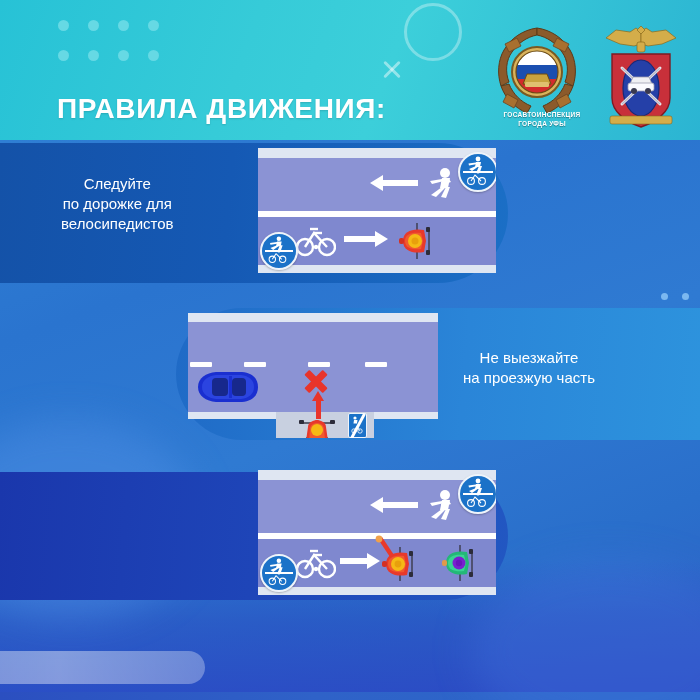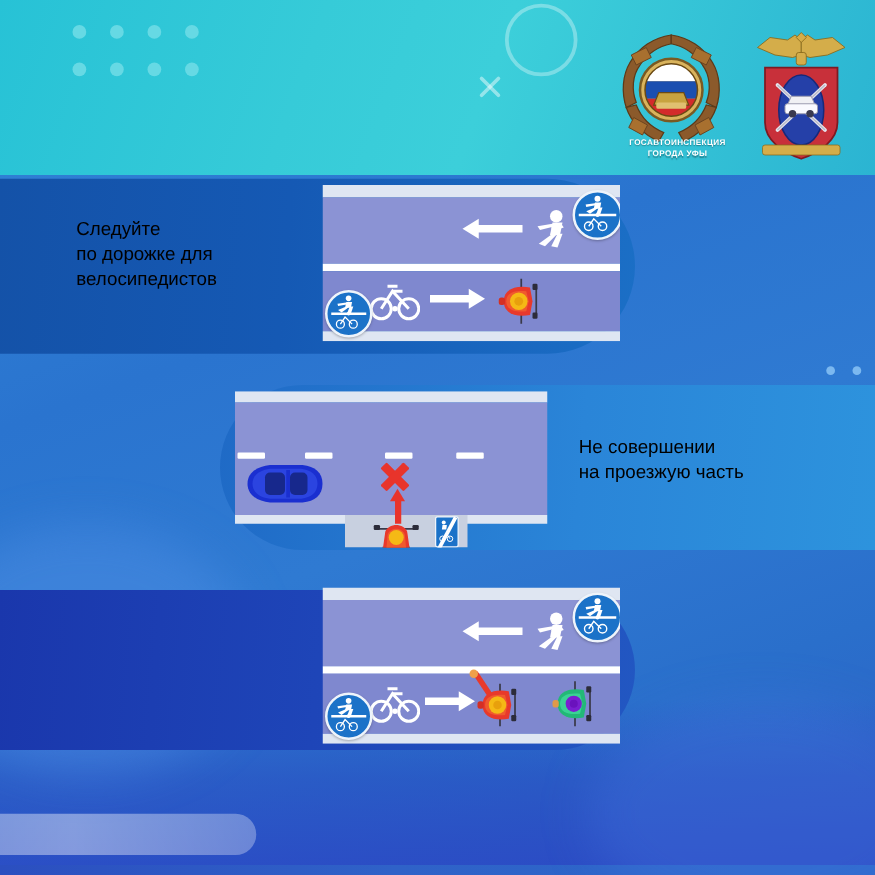--- a/index.html
+++ b/index.html
@@ -75,21 +75,21 @@
     left:176px;top:308px;width:524px;height:132px;
     background:linear-gradient(95deg,#1f6ac6 0%,#2a85d8 55%,#2d93dd 100%);
     border-radius:66px 0 0 66px;
   }
   .band-3{
     left:0;top:472px;width:508px;height:128px;
     background:linear-gradient(95deg,#1a37ac 0%,#1e45b8 50%,#2257c2 100%);
     border-radius:0 64px 64px 0;
   }
   .band-text{
-    position:absolute;color:#000000;font-size:15px;line-height:20px;white-space:pre-line;
+    position:absolute;color:#ffffff;font-size:15px;line-height:20px;white-space:pre-line;text-align:center;
   }
   .bt-1{left:61px;top:174px;}
   .bt-2{left:463px;top:348px;}
   .bt-3{left:60px;top:500px;}
 
   
   .scene{position:absolute;overflow:hidden;}
   .curb{position:absolute;background:#dfe6f2;}
   .pathtop{position:absolute;background:#8b93d4;}
   .pathbot{position:absolute;background:#7f88cf;}
@@ -167,20 +167,21 @@
     <div class="dot" style="width:7px;height:7px;background:rgba(150,205,250,.75);"></div>
   </div>
 
   <div class="ring" style="left:404px;top:3px;width:52px;height:52px;"></div>
   <div class="xmark" style="left:381px;top:59px;width:22px;height:22px;">
     <span></span>
       <span></span>
   </div>
   <div class="pill" style="left:-160px;top:651px;width:365px;height:33px;"></div>
 
+  <div class="title">ПРАВИЛА ДВИЖЕНИЯ:</div>
 
   <div class="emblem" style="left:487px;top:22px;width:100px;height:112px;">
     <svg width="100" height="100" viewBox="0 0 100 100">
 
       <g fill="#8b5a2b" stroke="#5d3a18" stroke-width="1">
         <path d="M50 6 C36 8 24 16 17 28 C11 38 10 52 14 64 L22 60 C18 50 19 38 25 30 C31 21 40 15 50 13 Z"></path>
         <path d="M50 6 C64 8 76 16 83 28 C89 38 90 52 86 64 L78 60 C82 50 81 38 75 30 C69 21 60 15 50 13 Z"></path>
         <path d="M14 64 C18 76 28 86 40 91 L44 84 C34 80 26 72 22 62 Z"></path>
         <path d="M86 64 C82 76 72 86 60 91 L56 84 C66 80 74 72 78 62 Z"></path>
       </g>
@@ -336,21 +337,21 @@
           <circle cx="22" cy="27" r="3.4" fill="none" stroke="#fff" stroke-width="1.1"></circle>
           <path d="M11 27 L15 21 L21 27" fill="none" stroke="#fff" stroke-width="1.1"></path>
           <circle cx="18" cy="18" r="1.6"></circle>
         </g>
       </svg>
       <div class="sep"></div>
     </div>
   </div>
 
   <div class="band band-2"></div>
-  <div class="band-text bt-2">Не совершении
+  <div class="band-text bt-2">Не выезжайте
 на проезжую часть</div>
 
   <div class="scene" style="left:188px;top:313px;width:250px;height:125px;">
     <div class="curb" style="left:0;top:0;width:250px;height:9px;"></div>
     <div class="pathtop" style="left:0;top:9px;width:250px;height:90px;background:#8b93d4;"></div>
     <div class="curb" style="left:0;top:99px;width:250px;height:7px;"></div>
 
     <div class="curb" style="left:88px;top:99px;width:98px;height:26px;background:#c8d0e0;"></div>
 
     <div class="dash" style="left:2px;top:49px;width:22px;height:5px;"></div>

